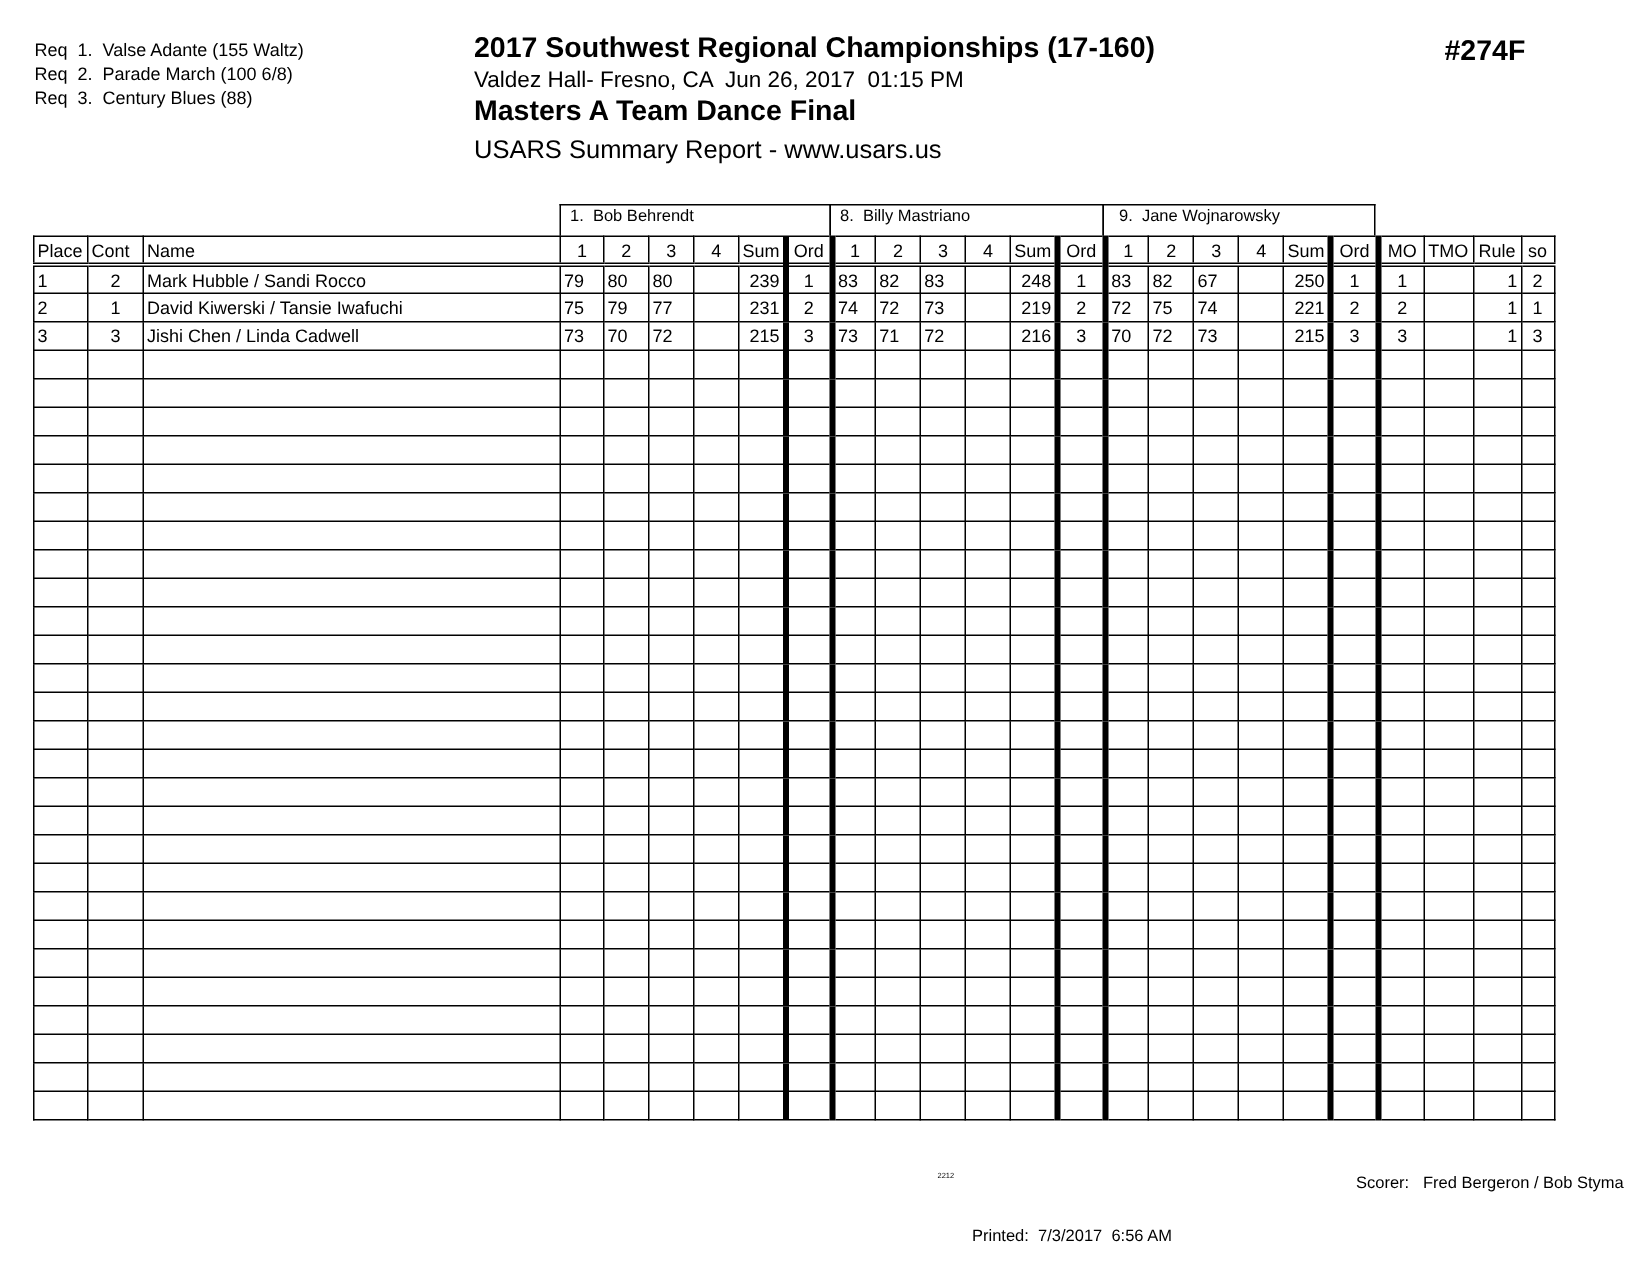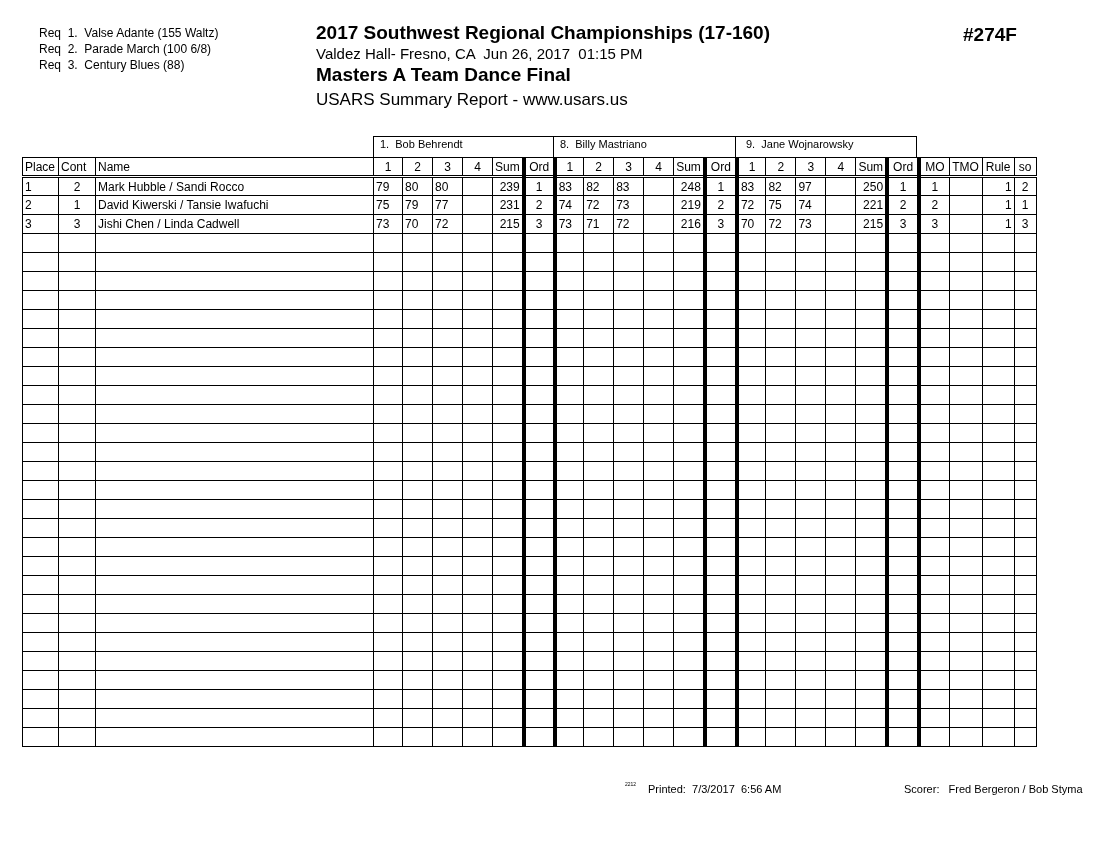--- a/index.html
+++ b/index.html
@@ -1,18 +1,18 @@
 <!DOCTYPE html>
 <html><head>
 <meta charset="utf-8">
 <style>
   html, body { margin:0; padding:0; background:#fff; }
   body { width:1100px; height:850px; position:relative; overflow:hidden; font-family:"Liberation Sans", sans-serif; color:#000; }
   .req { position:absolute; left:23px; font-size:12px; line-height:16px; }
-  .req div { white-space:pre;margin-left:16px; }
+  .req div { white-space:pre; }
   .title { position:absolute; left:316px; width:500px; white-space:pre; }
   .t1 { top:22px; font-size:19px; font-weight:bold; }
   .t2 { top:45px; font-size:15px; }
   .t3 { top:64px; font-size:19px; font-weight:bold; }
   .t4 { top:90px; font-size:17px; }
   .repno { position:absolute; left:963px; top:24px; font-size:19px; font-weight:bold; }
   .judge-hdr { position:absolute; top:136px; height:21px; border:1px solid #000; border-bottom:none; font-size:11px; line-height:14px; padding-left:6px; box-sizing:border-box; white-space:pre; }
   table.grid { position:absolute; left:22px; top:157px; border-collapse:collapse; table-layout:fixed; }
   table.grid td, table.grid th { border:1px solid #000; height:19px; padding:0 2px; font-size:12px; font-weight:normal; box-sizing:border-box; overflow:hidden; white-space:nowrap; }
   table.grid thead th { border-bottom:3px double #000; text-align:center; }
@@ -112,21 +112,21 @@
         <td class="r thick-r">239</td>
         <td class="c b thick-r">1</td>
         <td>83</td>
         <td>82</td>
         <td>83</td>
         <td></td>
         <td class="r thick-r">248</td>
         <td class="c b thick-r">1</td>
         <td>83</td>
         <td>82</td>
-        <td>97</td>
+        <td>67</td>
         <td></td>
         <td class="r thick-r">250</td>
         <td class="c b thick-r">1</td>
         <td class="c">1</td>
         <td class="c"></td>
         <td class="r">1</td>
         <td class="c">2</td>
       </tr>
       <tr>
         <td class="b">2</td>
@@ -908,14 +908,14 @@
         <td class="thick-r"></td>
         <td></td>
         <td></td>
         <td></td>
         <td></td>
       </tr>
     </tbody>
 </table>
 
 <div class="tiny">2212</div>
-<div class="footer" style="left:648px;">Printed:  7/3/2017  6:56 AM</div>
+<div class="footer" style="left:648px;margin-top:35px;">Printed:  7/3/2017  6:56 AM</div>
 <div class="footer" style="left:904px;">Scorer:   Fred Bergeron / Bob Styma</div>
 
 </body></html>

